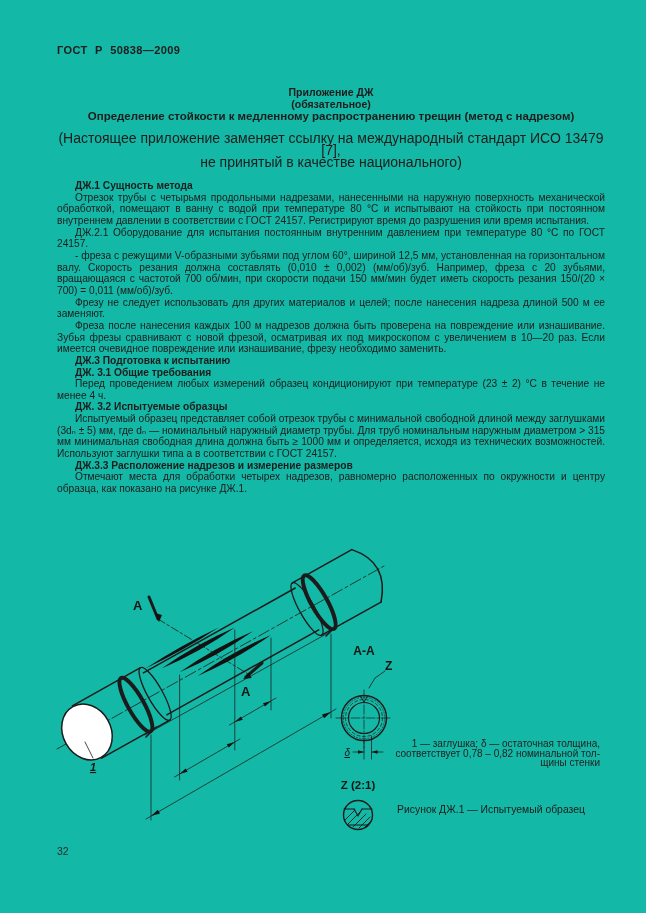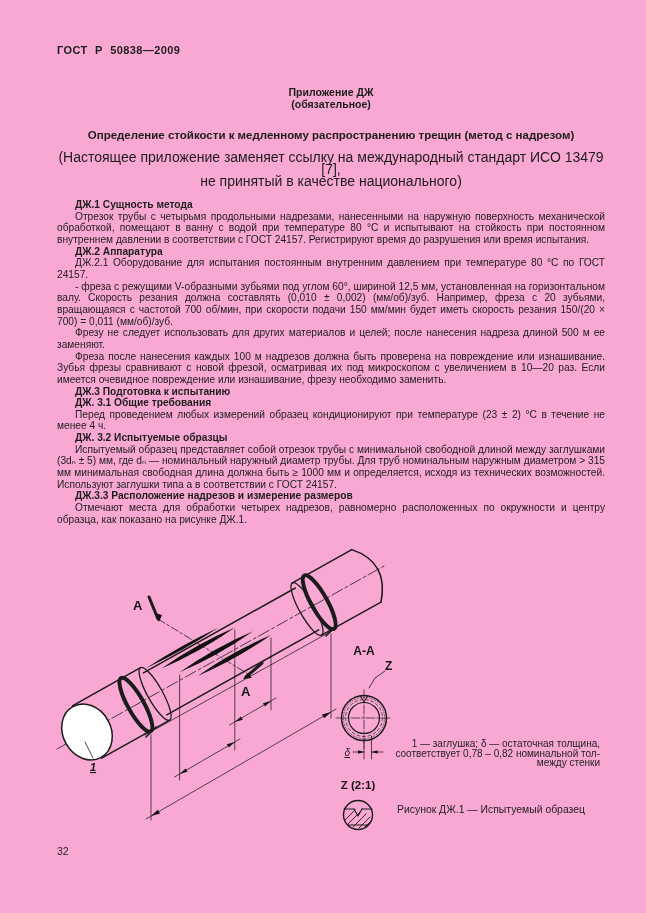--- a/index.html
+++ b/index.html
@@ -1,28 +1,28 @@
 <!DOCTYPE html>
 <html><head>
 <meta charset="utf-8">
 <style>
   html,body { margin:0; padding:0; background:#ffffff; }
   .page {
-    position:relative; width:646px; height:913px; background:#f9a8d4;
+    position:relative; width:646px; height:913px; background:#14b8a6;
     font-family:"Liberation Sans","DejaVu Sans",sans-serif; color:#1c1c1c;
     overflow:hidden;
   }
   .doc-header {
     position:absolute; left:57px; top:44px;
     font-size:11px; font-weight:bold; letter-spacing:0.4px; word-spacing:4px;
   }
   .content { position:absolute; left:57px; top:86px; width:548px; }
   .center { text-align:center; }
   .appendix-label { font-size:10.5px; font-weight:bold; line-height:12px; }
-  .main-title { font-size:11.5px; font-weight:bold; margin-top:19px; line-height:13px; }
+  .main-title { font-size:11.5px; font-weight:bold; margin-top:0; line-height:13px; }
   .doc-note { font-size:14px; margin-top:9px; line-height:12px; }
   .paras { margin-top:12px; }
   .para {
     margin:0; font-size:10.2px; line-height:11.65px;
     text-align:justify; text-indent:18px;
   }
   .para.bold { font-weight:bold; }
   .figure-svg { position:absolute; left:45px; top:548px; }
   .fig-note {
     position:absolute; left:385px; top:739px; width:215px;
@@ -46,21 +46,20 @@
     <div class="center appendix-label">Приложение ДЖ</div>
     <div class="center appendix-label">(обязательное)</div>
     <div class="center main-title">Определение стойкости к медленному распространению трещин (метод с надрезом)</div>
     <div class="center doc-note">
       <div>(Настоящее приложение заменяет ссылку на международный стандарт ИСО 13479 [7],</div>
       <div>не принятый в качестве национального)</div>
     </div>
     <div class="paras">
         <p class="para bold">ДЖ.1 Сущность метода</p>
         <p class="para">Отрезок трубы с четырьмя продольными надрезами, нанесенными на наружную поверхность механической обработкой, помещают в ванну с водой при температуре 80 °С и испытывают на стойкость при постоянном внутреннем давлении в соответствии с ГОСТ 24157. Регистрируют время до разрушения или время испытания.</p>
-        <p class="para bold">ДЖ.2 Аппаратура</p>
         <p class="para">ДЖ.2.1 Оборудование для испытания постоянным внутренним давлением при температуре 80 °С по ГОСТ 24157.</p>
         <p class="para">- фреза с режущими V-образными зубьями под углом 60°, шириной 12,5 мм, установленная на горизонтальном валу. Скорость резания должна составлять (0,010 ± 0,002) (мм/об)/зуб. Например, фреза с 20 зубьями, вращающаяся с частотой 700 об/мин, при скорости подачи 150 мм/мин будет иметь скорость резания 150/(20 × 700) = 0,011 (мм/об)/зуб.</p>
         <p class="para">Фрезу не следует использовать для других материалов и целей; после нанесения надреза длиной 500 м ее заменяют.</p>
         <p class="para">Фреза после нанесения каждых 100 м надрезов должна быть проверена на повреждение или изнашивание. Зубья фрезы сравнивают с новой фрезой, осматривая их под микроскопом с увеличением в 10—20 раз. Если имеется очевидное повреждение или изнашивание, фрезу необходимо заменить.</p>
         <p class="para bold">ДЖ.3 Подготовка к испытанию</p>
         <p class="para bold">ДЖ. 3.1 Общие требования</p>
         <p class="para">Перед проведением любых измерений образец кондиционируют при температуре (23 ± 2) °С в течение не менее 4 ч.</p>
         <p class="para bold">ДЖ. 3.2 Испытуемые образцы</p>
         <p class="para">Испытуемый образец представляет собой отрезок трубы с минимальной свободной длиной между заглушками (3dₙ ± 5) мм, где dₙ — номинальный наружный диаметр трубы. Для труб номинальным наружным диаметром &gt; 315 мм минимальная свободная длина должна быть ≥ 1000 мм и определяется, исходя из технических возможностей. Используют заглушки типа а в соответствии с ГОСТ 24157.</p>
         <p class="para bold">ДЖ.3.3 Расположение надрезов и измерение размеров</p>
@@ -168,19 +167,19 @@
     <text x="45" y="223" font-size="11" font-weight="bold" font-style="italic" text-decoration="underline">1</text>
     <text x="319" y="107" font-size="12" font-weight="bold" text-anchor="middle">A-A</text>
     <text x="340" y="122" font-size="12" font-weight="bold">Z</text>
     <text x="305" y="208" font-size="10" font-style="italic" text-anchor="end" text-decoration="underline">δ</text>
     <text x="313" y="241" font-size="11.5" font-weight="bold" text-anchor="middle">Z (2:1)</text>
   </svg>
 
   <div class="fig-note">
     <div>1 — заглушка; δ — остаточная толщина,</div>
     <div>соответствует 0,78 – 0,82 номинальной тол-</div>
-    <div>между стенки</div>
+    <div>щины стенки</div>
   </div>
 
   <div class="fig-caption">Рисунок ДЖ.1 — Испытуемый образец</div>
 
   <div class="page-number">32</div>
 </div>
 
 </body></html>

